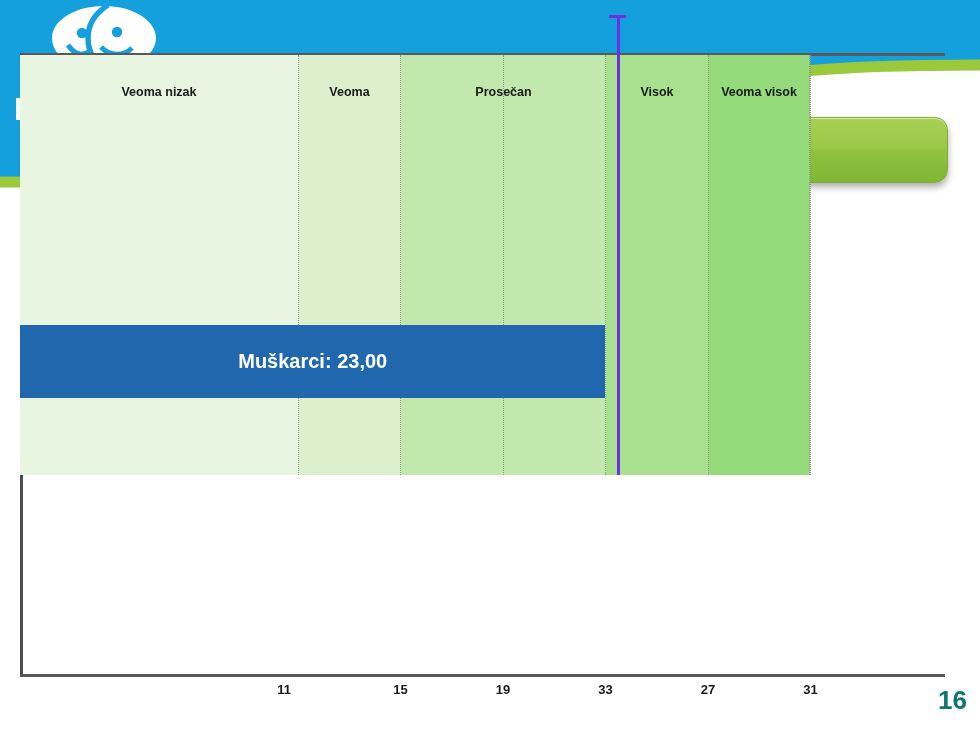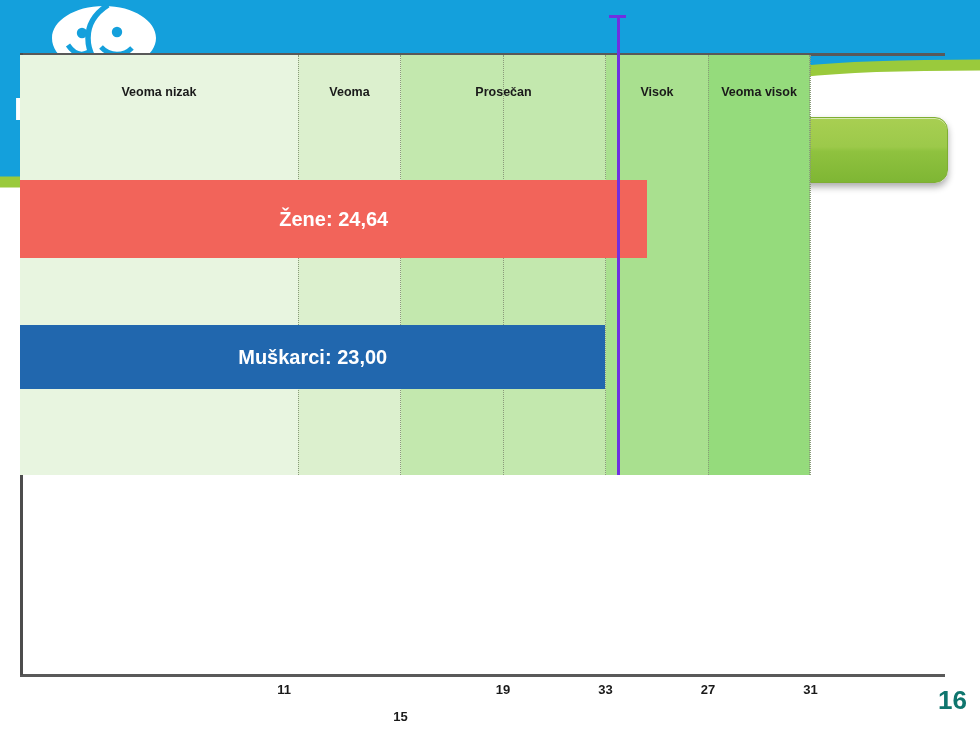--- a/index.html
+++ b/index.html
@@ -185,21 +185,21 @@
   </div>
 </div>
 
 <div id="trait-button">
   <span id="trait-button-label">Izbegavanje</span>
 </div>
 
 <div id="chart-area">
   <div id="avg-caption" style="width: 604.25px;">Prosečno na uzorku: 23,50</div>
 <div class="tick-label" style="left: 264px; top: 487px;">11</div>
-    <div class="tick-label" style="left: 380.48px; top: 487px; margin-top: 27px;">15</div>
+    <div class="tick-label" style="left: 380.48px; top: 487px;">15</div>
     <div class="tick-label" style="left: 482.96px; top: 487px;">19</div>
     <div class="tick-label" style="left: 585.44px; top: 487px;">33</div>
     <div class="tick-label" style="left: 687.92px; top: 487px;">27</div>
     <div class="tick-label" style="left: 790.4px; top: 487px;">31</div>
   </div>
 
 <div id="plot-topline"></div>
 <div id="plot-bottomline"></div>
 <div id="plot-leftline"></div>
 <div id="plot">
@@ -218,22 +218,19 @@
     <div class="band" style="left: 586px; width: 102px; background: rgb(169, 224, 143);">
       <div class="band-label">Visok</div>
     </div>
     <div class="gridline" style="left: 278px;"></div>
     <div class="gridline" style="left: 380.48px;"></div>
     <div class="gridline" style="left: 482.96px;"></div>
     <div class="gridline" style="left: 585.44px;"></div>
     <div class="gridline" style="left: 687.92px;"></div>
     <div class="gridline" style="left: 790.4px;"></div>
     <div class="gridline" style="left: 789px;"></div>
-    <div class="bar" style="left: 0px; top: 125px; height: 78px; width: 627.457px; background: rgb(242, 100, 90);">
-      <span class="bar-label">Žene: 24,64</span>
-    </div>
-    <div class="bar" style="left: 0px; top: 270px; height: 64px; width: 585.44px; background: rgb(33, 103, 174);">
+    <div class="bar" style="left: 0px; top: 270px; height: 73px; width: 585.44px; background: rgb(33, 103, 174);">
       <span class="bar-label">Muškarci: 23,00</span>
     </div>
     <div id="avg-marker" style="left: 597.25px; top: -40px; height: 460px; background: rgb(112, 48, 224);"></div>
     <div id="avg-marker-cap" style="left: 589.25px; top: -40px; background: rgb(112, 48, 224);"></div>
   </div>
 <div id="slide-number">16</div>
 
 </body></html>

